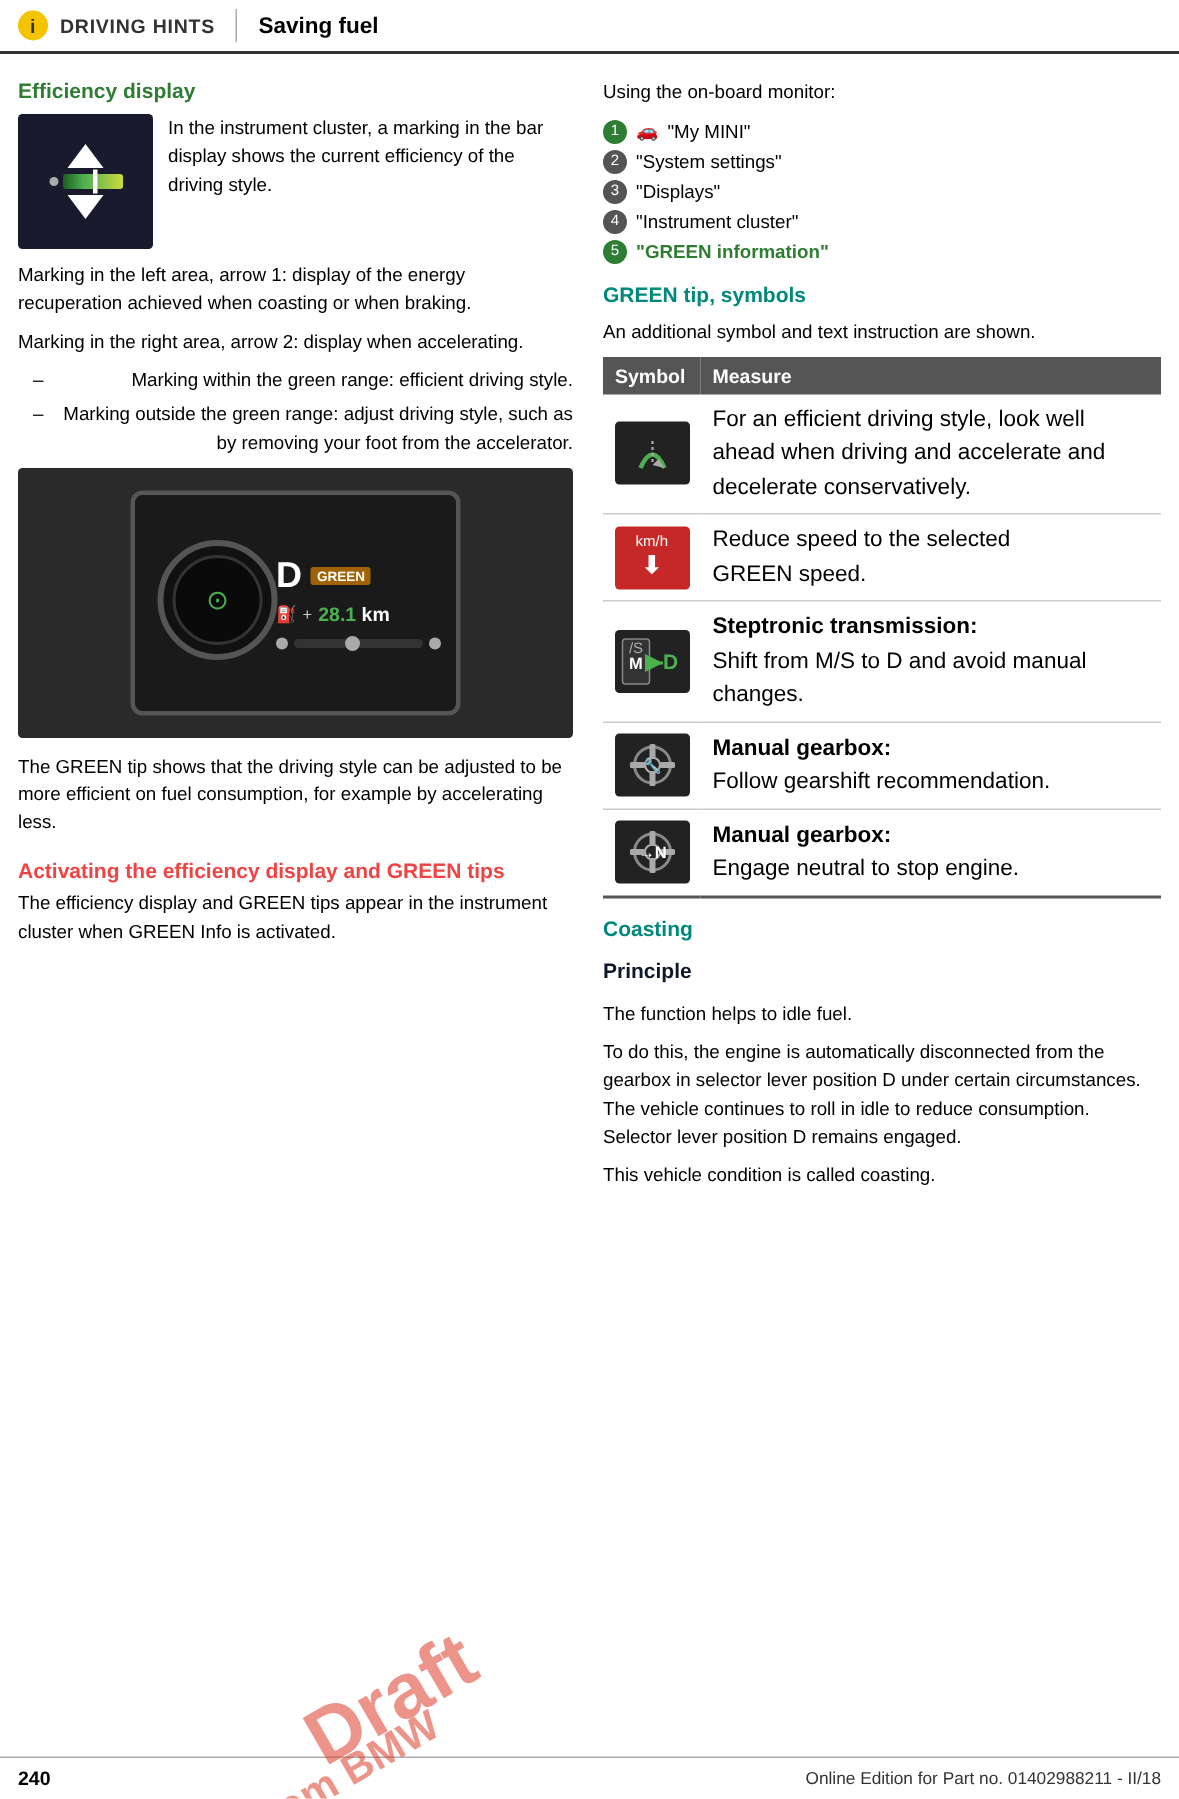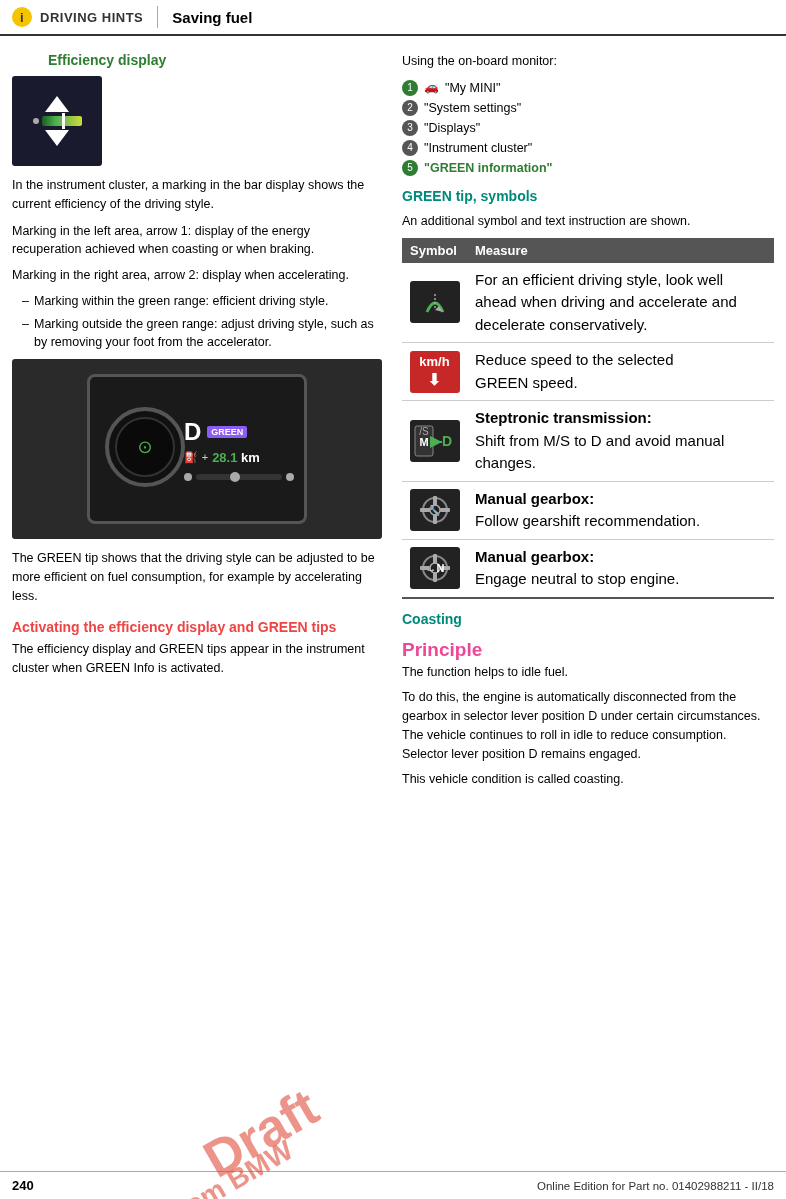--- a/index.html
+++ b/index.html
@@ -74,42 +74,40 @@
     
     .section-heading {
       color: #2e7d32;
       font-size: 14px;
       font-weight: bold;
       margin-bottom: 8px;
       margin-top: 14px;
     }
     .section-heading-first {
       margin-top: 0;
-      margin-left: 36px;
     }
     .section-heading-teal {
       color: #00897b;
       font-size: 14px;
       font-weight: bold;
       margin-bottom: 8px;
     }
     .subsection-heading {
-      color: #ec4899;
-      font-size: 19px;
-      font-weight: bold;
-      margin-bottom: 2px;
+      color: #0f172a;
+      font-size: 14px;
+      font-weight: bold;
+      margin-bottom: 12px;
       margin-top: 12px;
     }
 
     
     .efficiency-intro {
       display: flex;
       gap: 10px;
       margin-bottom: 8px;
-      flex-direction: column;
     }
     .efficiency-image {
       width: 90px;
       height: 90px;
       background: #1a1a2e;
       border-radius: 3px;
       flex-shrink: 0;
       position: relative;
       overflow: hidden;
       display: flex;
@@ -182,20 +180,21 @@
       list-style: none;
       padding-left: 10px;
       margin-bottom: 7px;
     }
     .bullet-list li {
       font-size: 12.5px;
       line-height: 1.5;
       padding-left: 12px;
       position: relative;
       margin-bottom: 4px;
+      text-align: right;
     }
     .bullet-list li::before {
       content: '–';
       position: absolute;
       left: 0;
     }
 
     
     .green-tip-image {
       width: 100%;
@@ -261,21 +260,21 @@
     }
     .ic-d-green {
       font-size: 24px;
       font-weight: bold;
       color: #fff;
       display: flex;
       align-items: center;
       gap: 6px;
     }
     .ic-green-badge {
-      background: #8b5cf6;
+      background: #a16207;
       color: #fff;
       font-size: 9px;
       padding: 1px 4px;
       border-radius: 2px;
     }
     .ic-fuel-row {
       font-size: 11px;
       color: #fff;
       display: flex;
       align-items: center;
@@ -604,21 +603,21 @@
                 <polygon points="22,22 26,28 18,26" fill="#aaa"></polygon>
               </svg>
             </div>
           </td>
           <td class="measure-cell">For an efficient driving style, look well ahead when driving and accelerate and decelerate conservatively.</td>
         </tr>
 
         <tr>
           <td class="sym-cell">
             <div class="sym-img sym-img-kmh" style="flex-direction:column;gap:0;background:#c62828;">
-              <span style="font-size:13px;color:#fff;font-weight:bold;line-height:1.2">km/h</span>
+              <span style="font-size:10px;color:#fff;font-weight:normal;line-height:1.2">km/h</span>
               <span style="font-size:16px;color:#fff;font-weight:bold;line-height:1.2">⬇</span>
             </div>
           </td>
           <td class="measure-cell">
             <span>Reduce speed to the selected</span><br>
             <span>GREEN speed.</span>
           </td>
         </tr>
 
         <tr>

